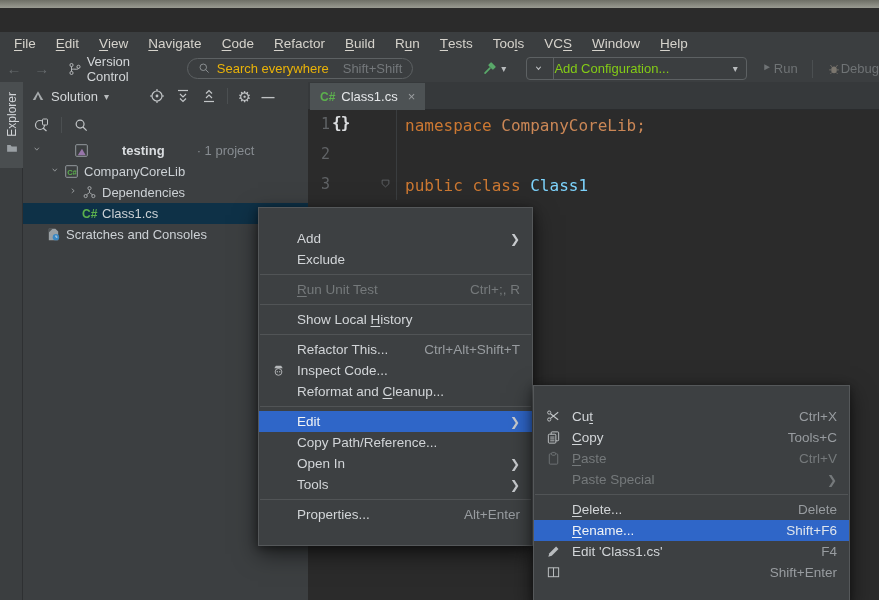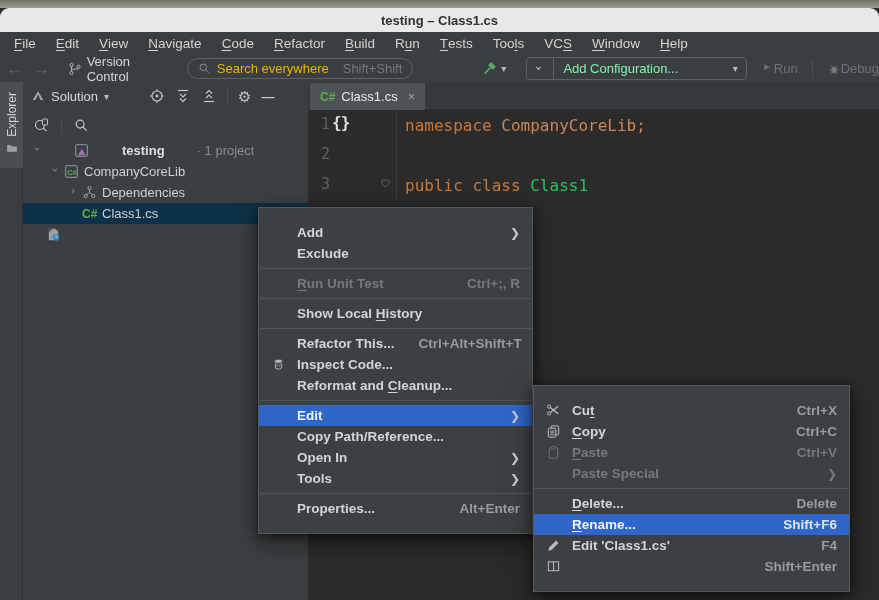--- a/index.html
+++ b/index.html
@@ -30,21 +30,21 @@
   .vc { display:flex; align-items:center; gap:5px; margin-left:12px; color:#d3d6d8; }
   .searchbox { margin-left:12px; width:228px; height:21px; border:1px solid #5d6163;
     border-radius:11px; display:flex; align-items:center; padding:0 10px; gap:6px; }
   .searchbox .ph { color:#eab308; } .searchbox .sc { color:#74787b; margin-left:auto; }
   .hammer-wrap { display:flex; align-items:center; margin-left:68px; gap:4px; }
   .caret { color:#b9bcbe; font-size:10px; }
   .runcombo { margin-left:20px; width:222px; height:23px; border:1px solid #5d6163;
     border-radius:4px; display:flex; align-items:center; }
   .runcombo .chevcell { width:27px; height:100%; border-right:1px solid #5d6163;
     display:flex; align-items:center; justify-content:center; }
-  .runcombo .lbl { margin-left:9px; color:#86efac; }
+  .runcombo .lbl { color:#84cc16; }
   .runcombo .caret { margin-left:auto; margin-right:8px; }
   .run-dim, .debug-dim { display:flex; align-items:center; color:#6f7375; margin-left:14px; white-space:nowrap; }
   .tb-sep { width:1px; height:18px; background:#4b4f51; margin-left:14px; }
   
   .toolstrip { position:absolute; left:0; top:82px; width:23px; height:518px;
     background:#3b3e40; border-right:1px solid #2e3032; }
   .explorer-tab { position:absolute; left:0; top:0; width:23px; height:86px;
     background:#4a4e50; display:flex; flex-direction:column; align-items:center; }
   .explorer-tab .vlabel { writing-mode:vertical-rl; transform:rotate(180deg);
     color:#d2d5d8; font-size:12px; margin-top:10px; }
@@ -79,25 +79,25 @@
   .editor { position:absolute; left:308px; top:110px; width:571px; height:490px;
     background:#2b2b2b; font-family:"DejaVu Sans Mono","Liberation Mono",monospace; }
   .code-line { position:relative; height:30px; display:flex; align-items:center; }
   .ln { position:relative; width:89px; height:100%; flex:none;
     border-right:1px solid #3a3d3f; }
   .ln .num { position:absolute; left:4px; top:5px; width:18px; text-align:right;
     color:#606366; font-size:15px; }
   .ln .gicon { position:absolute; left:24px; top:3px; color:#dcdee0; font-size:16px; font-weight:bold; letter-spacing:-1px; }
   .ln .fold { position:absolute; right:3px; top:9px; }
   .ct { padding-left:8px; font-size:16px; white-space:pre; }
-  .tok-kw { color:#cc7832; } .tok-ns { color:#cb8756; } .tok-plain { color:#22c55e; }
+  .tok-kw { color:#cc7832; } .tok-ns { color:#cb8756; } .tok-plain { color:#7dd3fc; }
   
   .popup { position:absolute; background:#3d4042; border:1px solid #55585a;
     box-shadow:0 8px 22px rgba(0,0,0,.55), 0 2px 8px rgba(0,0,0,.4);
-    padding:14px 0; z-index:20; font-size:13.5px;font-weight:bold; }
+    padding:20px 0; z-index:20; font-size:13.5px; }
   .ctx-menu { left:258px; top:207px; width:275px; }
   .sub-menu { left:533px; top:385px; width:317px; }
   .menu-item { height:21px; display:flex; align-items:center; padding:0 12px; color:#d2d5d8; }
   .menu-item .mi-icon { width:20px; flex:none; display:flex; align-items:center; }
   .menu-item .mi-label { margin-left:6px; white-space:nowrap; }
   .menu-item .mi-label u { text-decoration:underline; text-underline-offset:2px; }
   .menu-item .mi-fill { flex:1; }
   .menu-item .mi-shortcut { color:#989ca0; margin-left:24px; white-space:nowrap; }
   .menu-item .mi-arrow { color:#c8cbce; margin-left:14px; font-size:12px; }
   .menu-item.disabled, .menu-item.disabled .mi-shortcut, .menu-item.disabled .mi-arrow { color:#75797b; }
@@ -105,23 +105,20 @@
   .menu-item.selected .mi-shortcut { color:#dfe5ec; }
   .menu-sep { height:1px; background:#515456; margin:4px 1px; }
   svg { display:block; }
 </style>
 </head>
 <body>
 
 <div id="app">
   <div class="top-strip"></div>
 
-  <div class="titlebar">
-    <span class="title">testing – Class1.cs</span>
-  </div>
 
   <div class="menubar">
       <div class="menubar-item"><u>F</u>ile</div>
       <div class="menubar-item"><u>E</u>dit</div>
       <div class="menubar-item"><u>V</u>iew</div>
       <div class="menubar-item"><u>N</u>avigate</div>
       <div class="menubar-item"><u>C</u>ode</div>
       <div class="menubar-item"><u>R</u>efactor</div>
       <div class="menubar-item"><u>B</u>uild</div>
       <div class="menubar-item">R<u>u</u>n</div>
@@ -327,20 +324,21 @@
         <div class="tree-row" style="padding-left: 7px;">
           <span class="tree-chev"></span>
           <span class="tree-icon">
             <svg width="15" height="15" viewBox="0 0 16 16" fill="none" xmlns="http://www.w3.org/2000/svg">
               <path d="M3 1.8 h7 l3 3 V14 H3 Z" fill="#9aa0a4"></path>
               <path d="M3 1.8 l4 0 -4 4 Z" fill="#4d5254"></path>
               <circle cx="10.6" cy="10.8" r="3.4" fill="#3a87c2"></circle>
               <path d="M10.6 8.9 V10.8 H12.2" stroke="#dce6ee" stroke-width="0.9"></path>
             </svg>
           </span>
+          <span class="tree-label">Scratches and Consoles</span>
         </div>
       </div>
   </div>
 
   <div class="editor">
       <div class="code-line">
         <span class="ln">
           <span class="num">1</span>
           <span class="gicon">{}</span>
         </span>
@@ -462,21 +460,21 @@
       <div class="menu-item">
         <span class="mi-icon">
           <svg width="15" height="15" viewBox="0 0 16 16" fill="none" xmlns="http://www.w3.org/2000/svg">
             <rect x="5.5" y="2" width="8" height="9.5" rx="1" stroke="#c2c5c7"></rect>
             <rect x="2.5" y="4.5" width="8" height="9.5" rx="1" fill="#3d4042" stroke="#c2c5c7"></rect>
             <path d="M4.5 7.5 H9 M4.5 9.5 H9 M4.5 11.5 H9" stroke="#c2c5c7" stroke-width="0.9"></path>
           </svg>
         </span>
         <span class="mi-label"><u>C</u>opy</span>
         <span class="mi-fill"></span>
-        <span class="mi-shortcut">Ctrl+C</span>
+        <span class="mi-shortcut">Tools+C</span>
       </div>
       <div class="menu-item disabled">
         <span class="mi-icon">
           <svg width="15" height="15" viewBox="0 0 16 16" fill="none" xmlns="http://www.w3.org/2000/svg">
             <rect x="3.5" y="3" width="9" height="11" rx="1" stroke="#6f7375"></rect>
             <rect x="6" y="1.5" width="4" height="3" rx="0.8" fill="#3d4042" stroke="#6f7375"></rect>
           </svg>
         </span>
         <span class="mi-label"><u>P</u>aste</span>
         <span class="mi-fill"></span>

